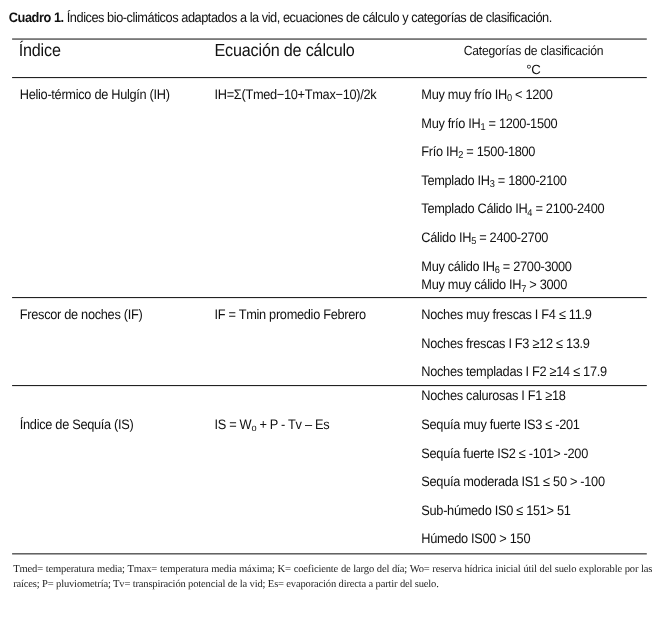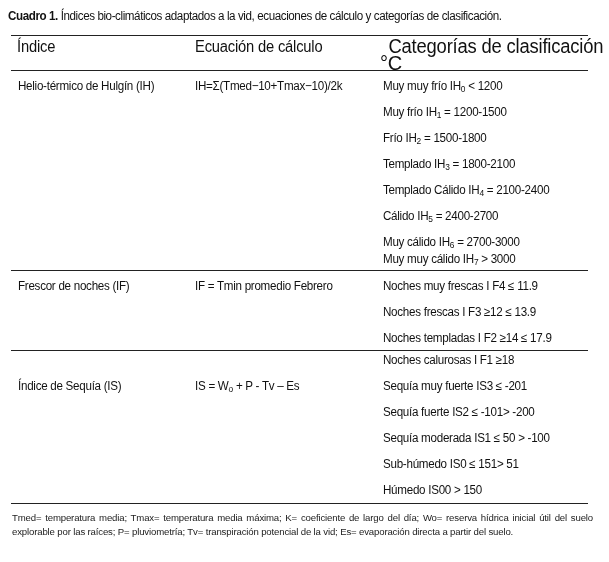--- a/index.html
+++ b/index.html
@@ -36,21 +36,22 @@
     .hdr {
       position: absolute;
       font-size: 16px;
       white-space: nowrap;
       letter-spacing: -0.2px;
       transform: scaleX(0.92);
       transform-origin: left top;
     }
     .hdr-center {
       position: absolute;
-      font-size: 20px;
+      font-size: 12px;
+      text-align: center;
       white-space: nowrap;
       letter-spacing: -0.2px;
       line-height: 17px;
     }
     .cell {
       position: absolute;
       font-size: 12.5px;
       white-space: nowrap;
       letter-spacing: -0.3px;
       transform: scaleX(0.93);
@@ -63,20 +64,21 @@
     .footnote {
       position: absolute;
       left: 12px;
       top: 511px;
       width: 581px;
       font-size: 9.6px;
       line-height: 14px;
       text-align: justify;
       letter-spacing: -0.15px;
       color: #222222;
+      font-family: Liberation Serif, serif;
     }
   </style>
 </head>
 <body>
 
 <div class="caption"><b>Cuadro 1.</b><span> Índices bio-climáticos adaptados a la vid, ecuaciones de cálculo y categorías de clasificación.</span></div>
 
 <div class="rule" style="top:35px"></div>
 <div class="rule" style="top:70px"></div>
 <div class="rule" style="top:270px"></div>

